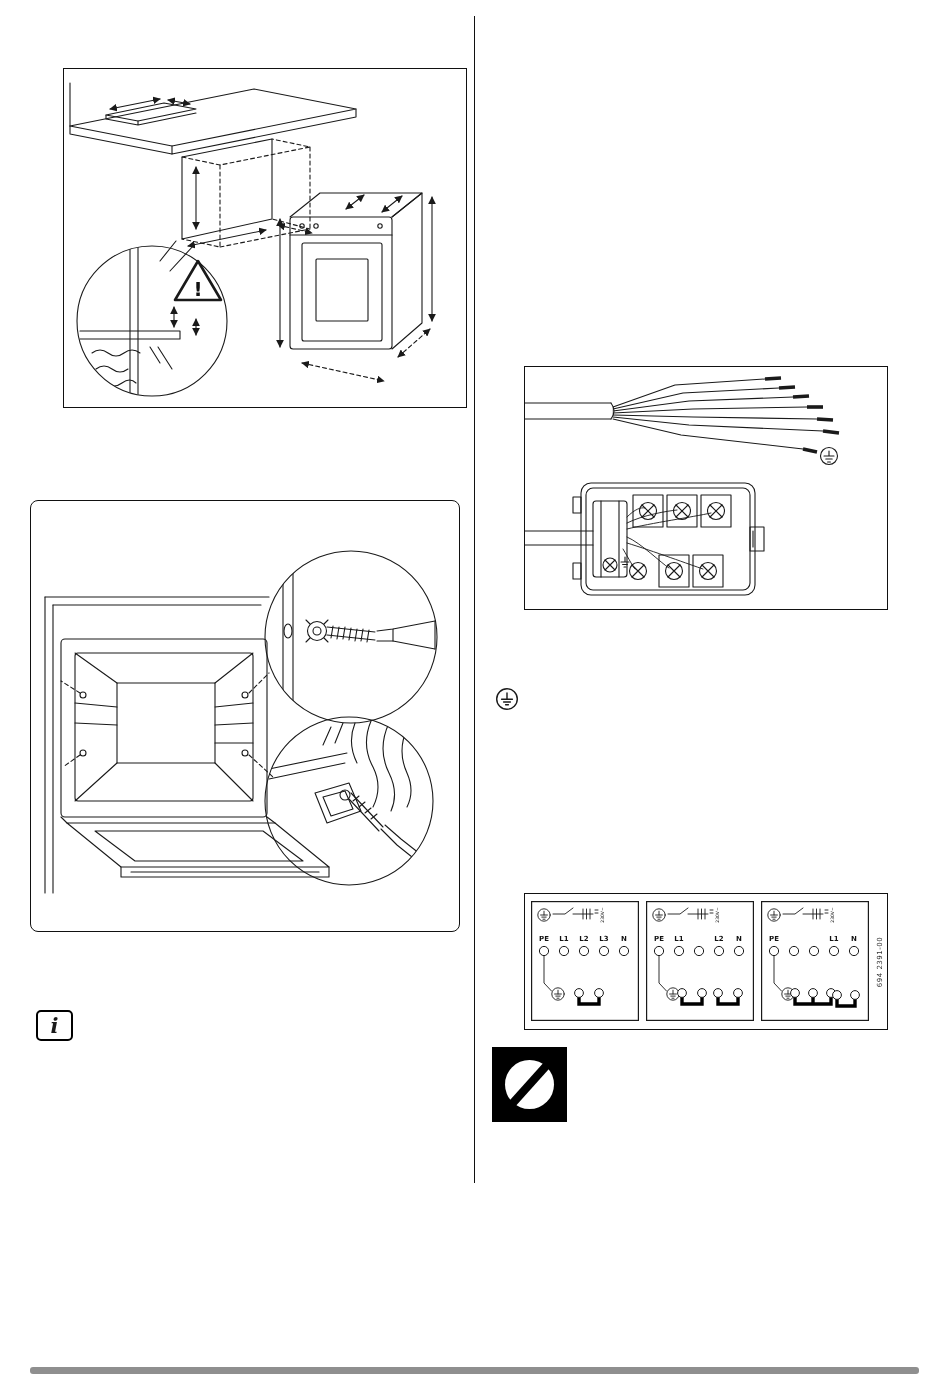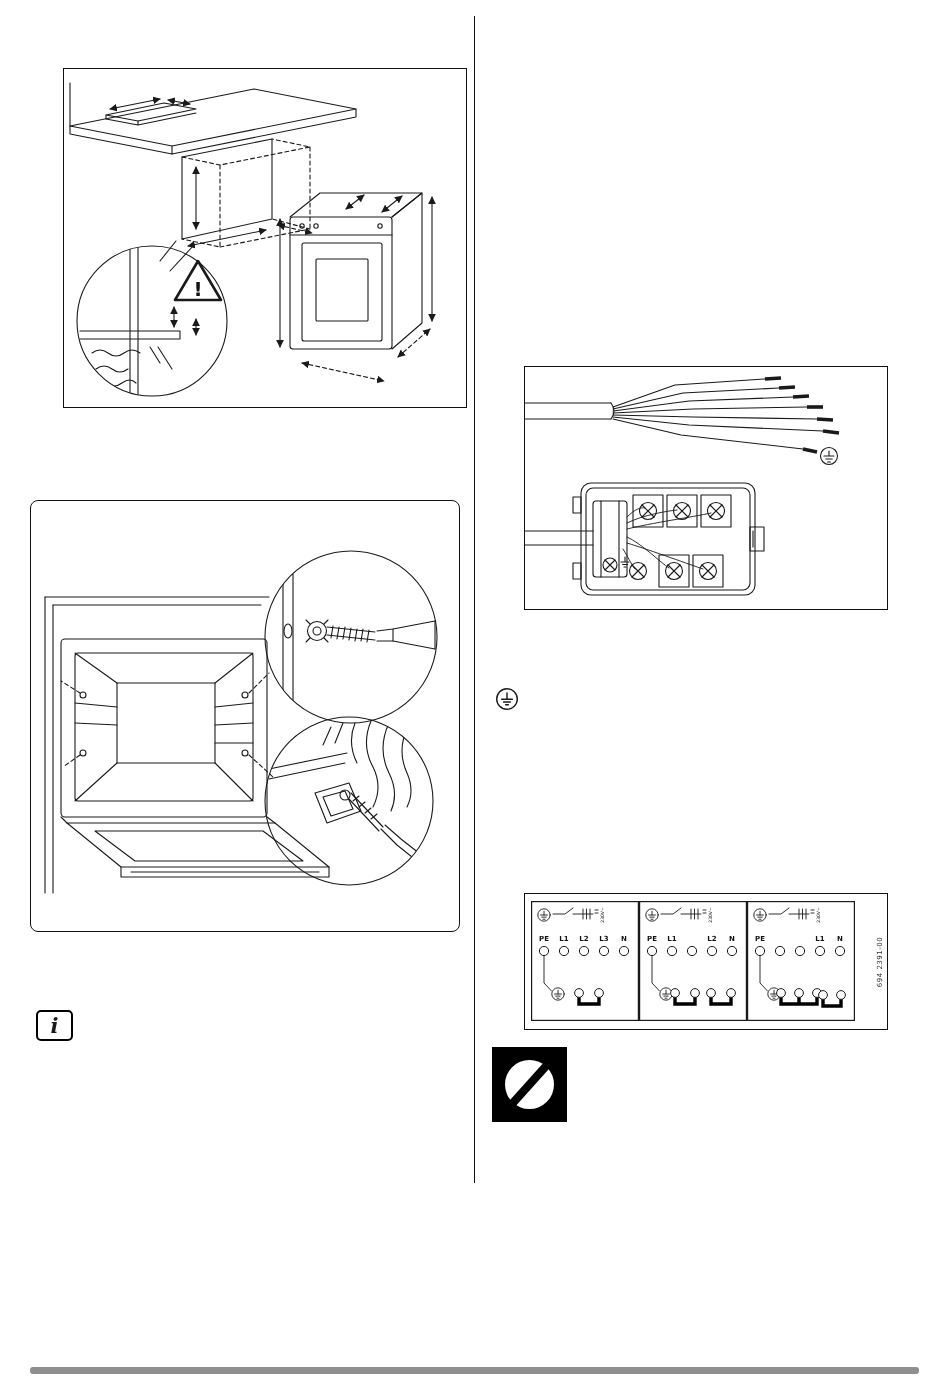--- a/index.html
+++ b/index.html
@@ -16,21 +16,21 @@
   .fig4{left:524px;top:893px;width:364px;height:137px}
   .fig svg{display:block}
   .info{
     position:absolute;left:36px;top:1010px;width:33px;height:27px;
     border:2.5px solid #000;border-radius:5px;display:flex;align-items:center;justify-content:center;
     font-family:"DejaVu Serif",serif;font-weight:bold;font-style:italic;font-size:21px;line-height:1;
   }
   .earth-standalone{position:absolute;left:495px;top:687px;width:24px;height:24px}
   .logo{position:absolute;left:492px;top:1047px;width:75px;height:75px}
   .footer-bar{position:absolute;left:30px;top:1367px;width:889px;height:7px;background:#8f8f8f;border-radius:3px}
-  .panels{position:absolute;left:6px;top:7px;display:flex;}
+  .panels{position:absolute;left:6px;top:7px;display:flex;gap:7px}
   .pn{
     position:absolute;right:3px;top:50%;
     transform:translateY(-50%) rotate(180deg);
     writing-mode:vertical-rl;font-size:7px;letter-spacing:.5px;color:#333;
     font-family:"DejaVu Sans",sans-serif;
   }
   svg text{font-family:"DejaVu Sans",sans-serif}
   .tlabel{font-size:7px;font-weight:bold;fill:#111;text-anchor:middle}
   .volt{font-size:4.5px;fill:#111;text-anchor:middle}
   .warnmark{font-size:20px;font-weight:bold;fill:#111;text-anchor:middle}

